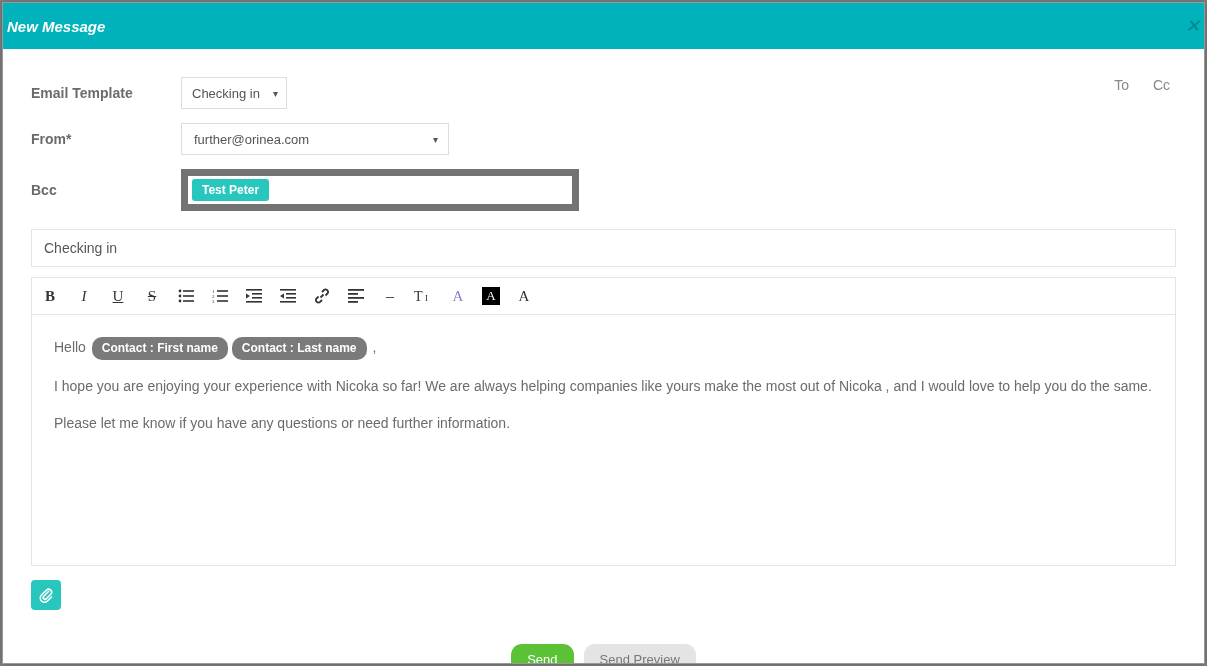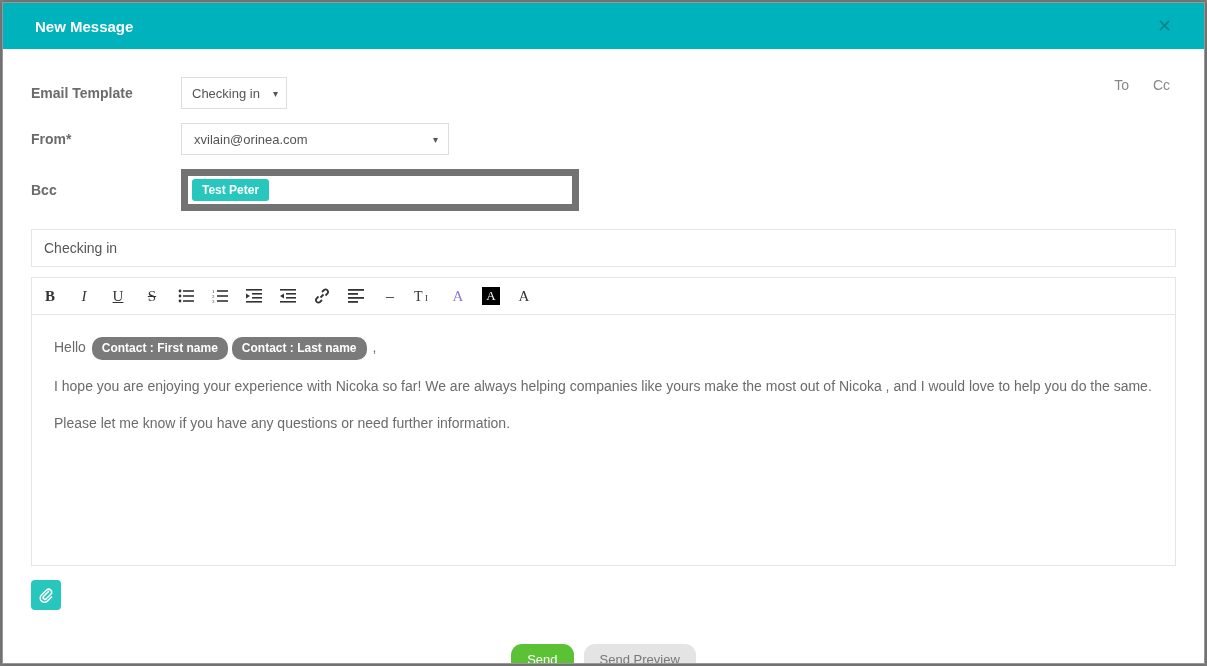--- a/index.html
+++ b/index.html
@@ -17,26 +17,27 @@
     width: 100%;
     height: 100%;
     border: 1px solid #999;
     box-shadow: 0 0 6px rgba(0,0,0,0.3);
     display: flex;
     flex-direction: column;
   }
   .dialog-header {
     background: #00b2bb;
     color: #fff;
-    padding: 12px 32px;
+    padding: 12px 4px;
     font-weight: 700;
     font-size: 15px;
     display: flex;
     justify-content: space-between;
     align-items: center;
+    font-style: italic;
   }
   .close-x {
     color: rgba(0,0,0,0.25);
     font-size: 18px;
     cursor: pointer;
     font-weight: normal;
   }
   .dialog-body {
     background: #fff;
     flex: 1;
@@ -221,21 +222,21 @@
       <div class="form-row">
         <div class="form-label">Email Template</div>
         <div class="select-small">
           <span>Checking in</span>
         </div>
       </div>
 
       <div class="form-row">
         <div class="form-label">From*</div>
         <div class="select-wide">
-          <span>xvilain@orinea.com</span>
+          <span>further@orinea.com</span>
         </div>
       </div>
 
       <div class="form-row">
         <div class="form-label">Bcc</div>
         <div class="tag-input">
           <span class="tag">Test Peter</span>
         </div>
       </div>
     </div>

